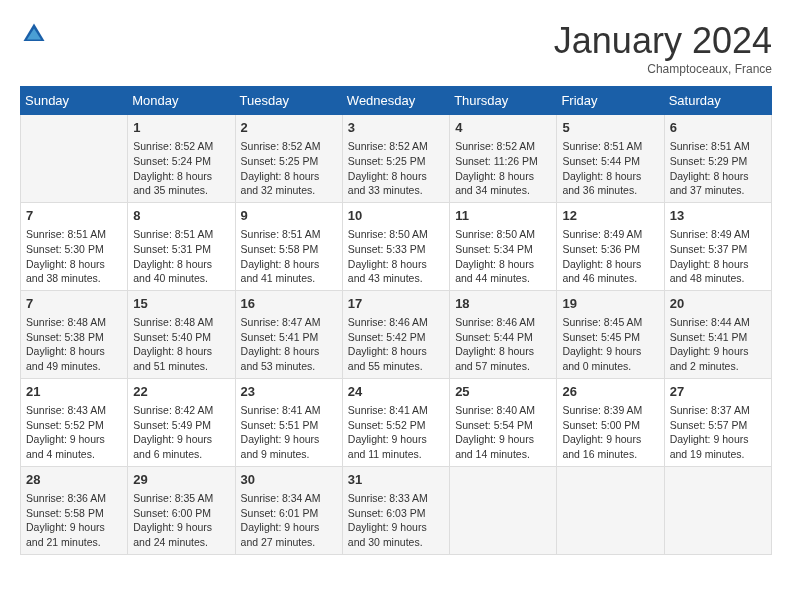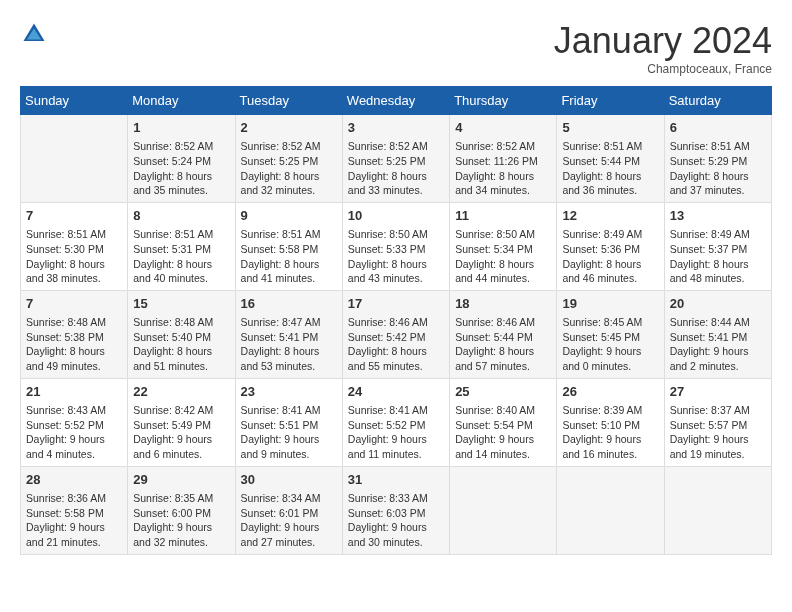--- a/index.html
+++ b/index.html
@@ -267,42 +267,42 @@
         </td>
         <td>
           <span class="day-num">25</span>
           <span class="cell-content">Sunrise: 8:40 AM</span>
           <span class="cell-content">Sunset: 5:54 PM</span>
           <span class="cell-content">Daylight: 9 hours and 14 minutes.</span>
         </td>
         <td>
           <span class="day-num">26</span>
           <span class="cell-content">Sunrise: 8:39 AM</span>
-          <span class="cell-content">Sunset: 5:10 PM</span>
+          <span class="cell-content">Sunset: 5:00 PM</span>
           <span class="cell-content">Daylight: 9 hours and 16 minutes.</span>
         </td>
         <td>
           <span class="day-num">27</span>
           <span class="cell-content">Sunrise: 8:37 AM</span>
           <span class="cell-content">Sunset: 5:57 PM</span>
           <span class="cell-content">Daylight: 9 hours and 19 minutes.</span>
         </td>
       </tr>
       <tr>
         <td>
           <span class="day-num">28</span>
           <span class="cell-content">Sunrise: 8:36 AM</span>
           <span class="cell-content">Sunset: 5:58 PM</span>
           <span class="cell-content">Daylight: 9 hours and 21 minutes.</span>
         </td>
         <td>
           <span class="day-num">29</span>
           <span class="cell-content">Sunrise: 8:35 AM</span>
           <span class="cell-content">Sunset: 6:00 PM</span>
-          <span class="cell-content">Daylight: 9 hours and 32 minutes.</span>
+          <span class="cell-content">Daylight: 9 hours and 24 minutes.</span>
         </td>
         <td>
           <span class="day-num">30</span>
           <span class="cell-content">Sunrise: 8:34 AM</span>
           <span class="cell-content">Sunset: 6:01 PM</span>
           <span class="cell-content">Daylight: 9 hours and 27 minutes.</span>
         </td>
         <td>
           <span class="day-num">31</span>
           <span class="cell-content">Sunrise: 8:33 AM</span>

